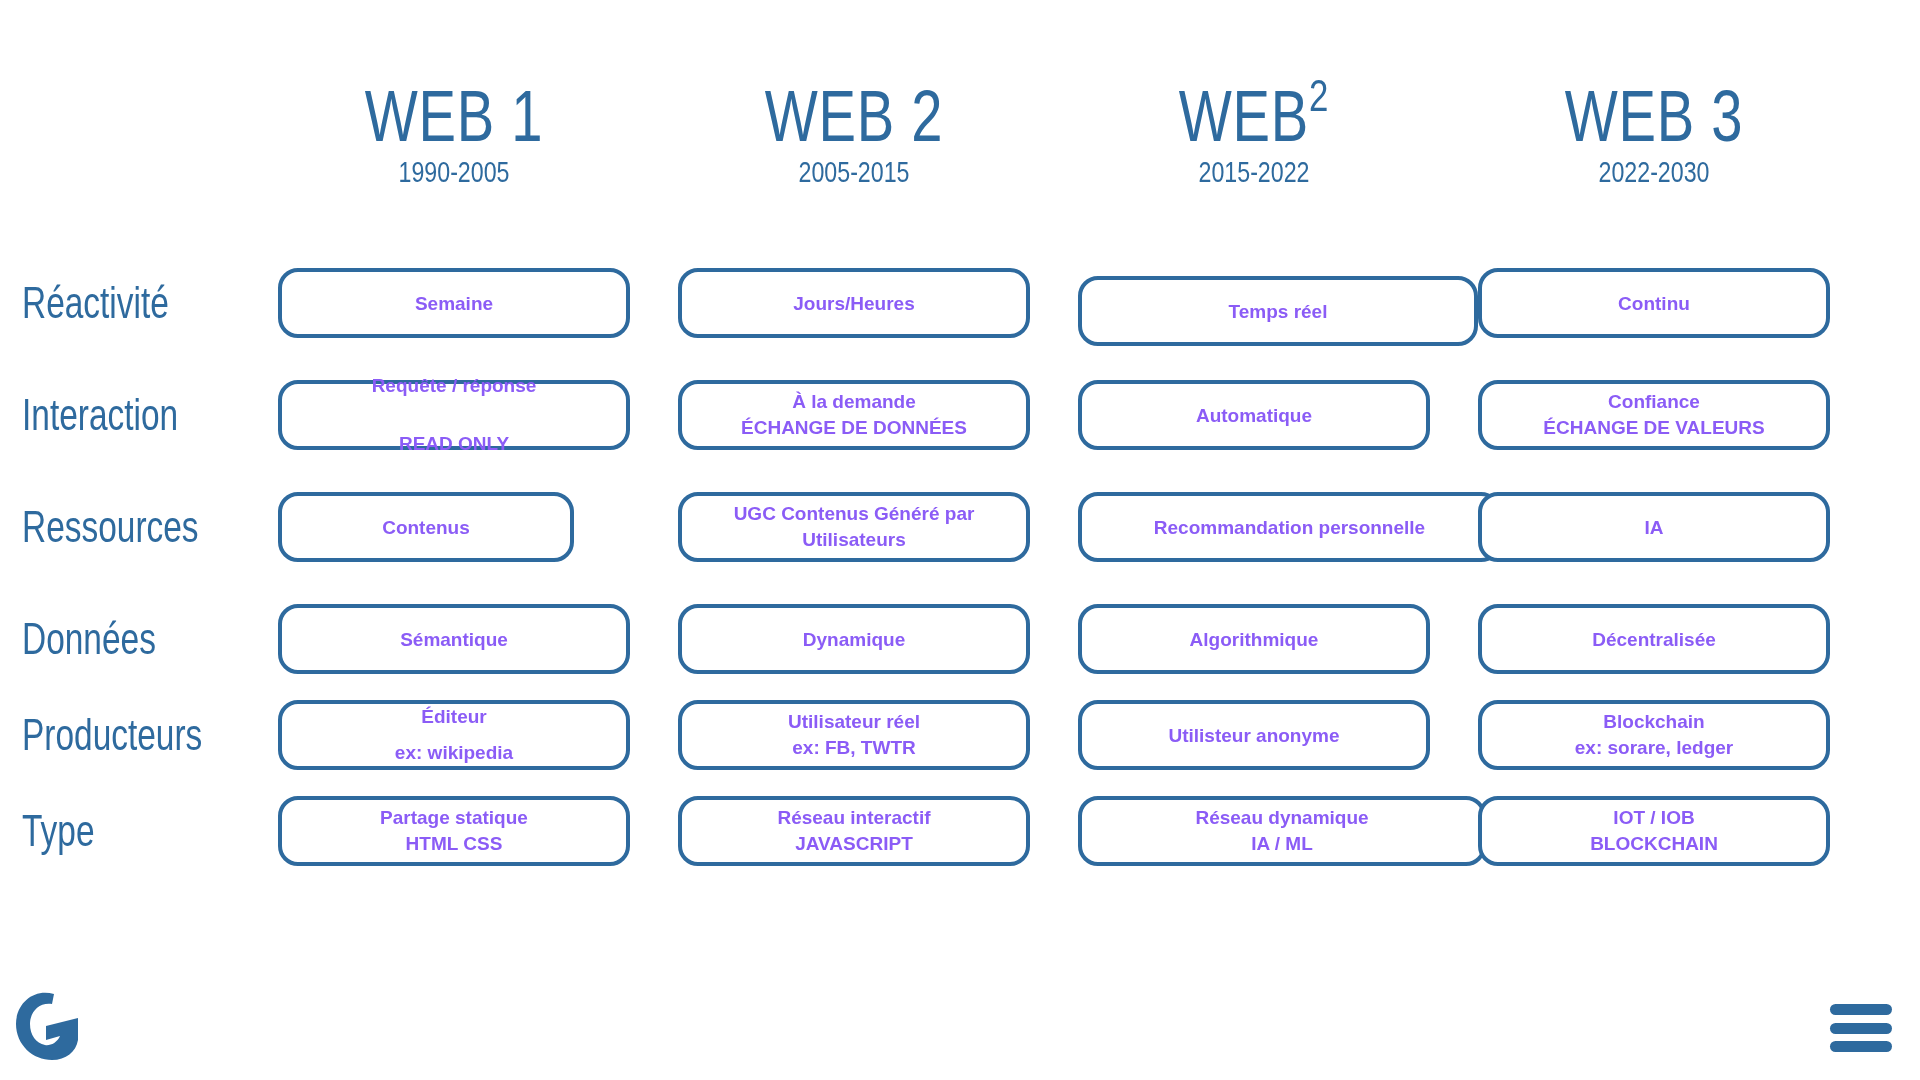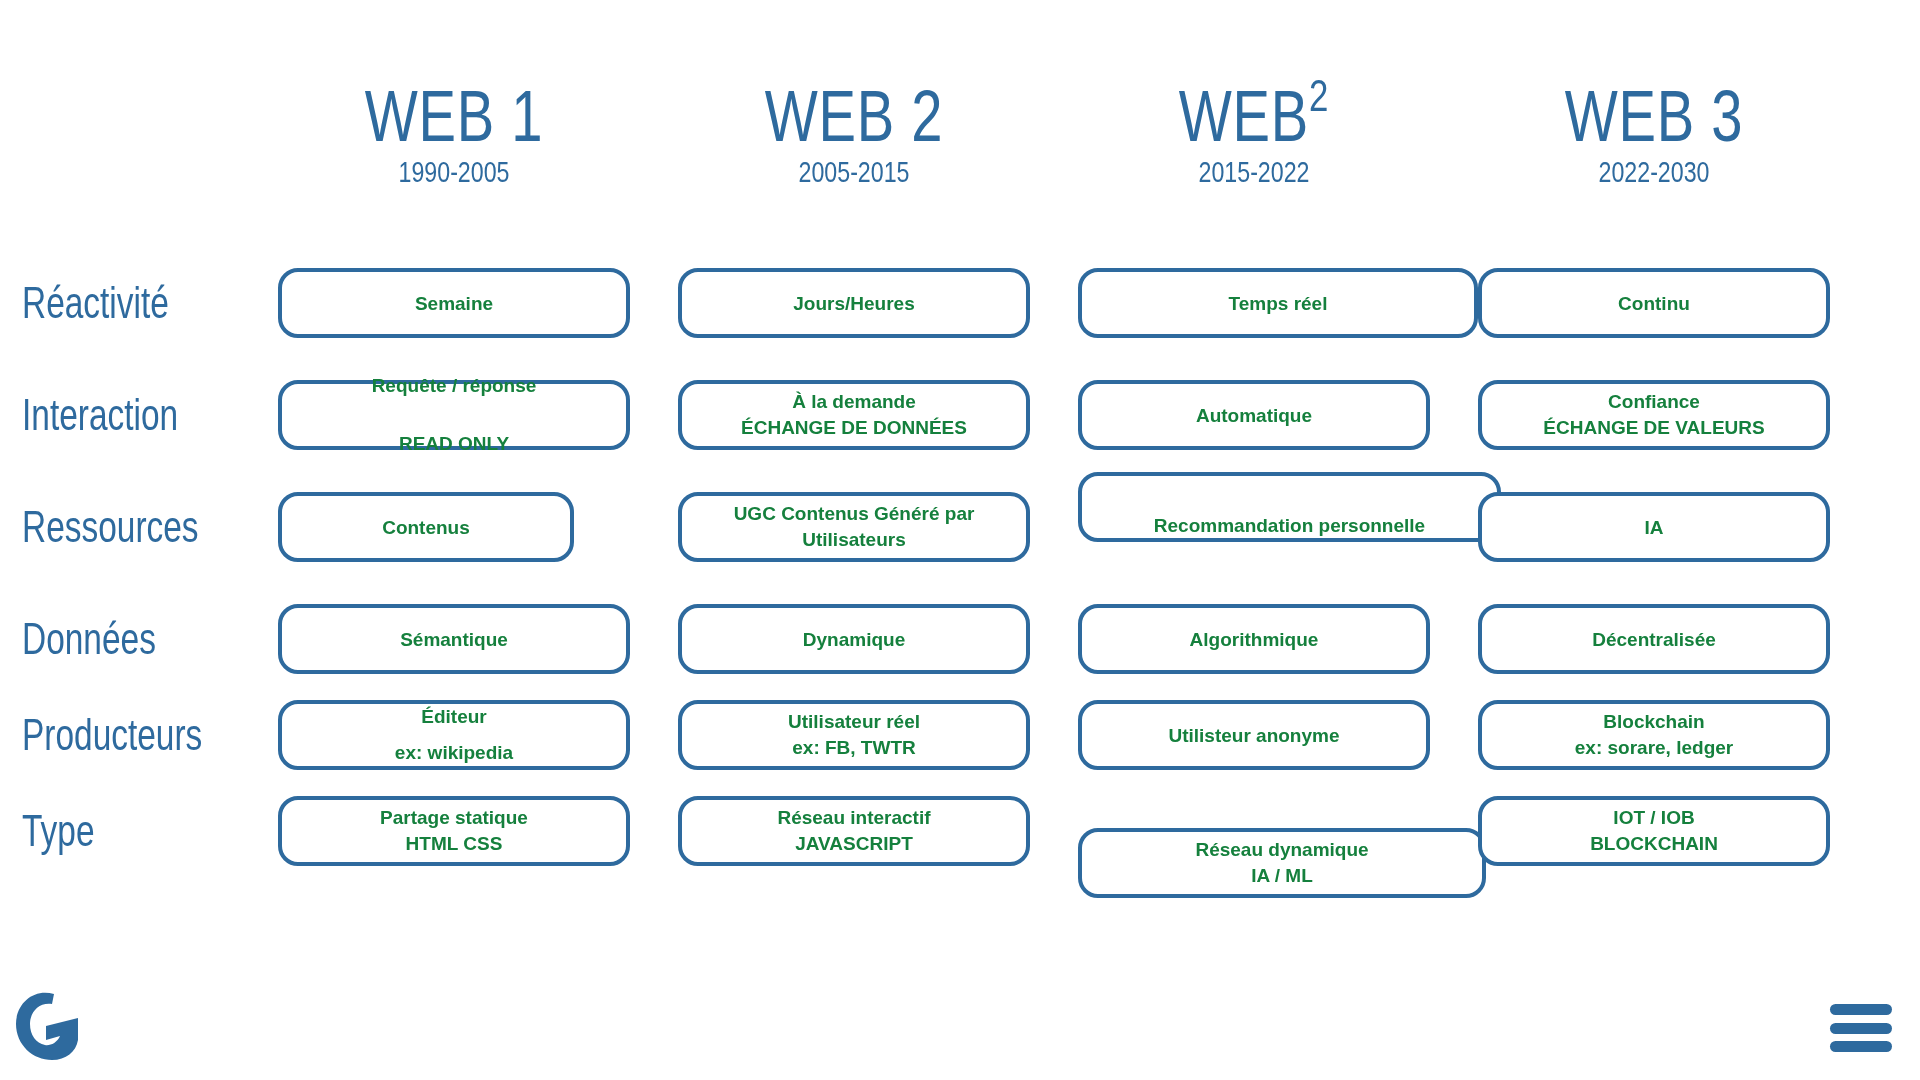--- a/index.html
+++ b/index.html
@@ -87,21 +87,21 @@
     border: 4px solid #2e6a9e;
     border-radius: 20px;
     background: #ffffff;
     display: flex;
     flex-direction: column;
     align-items: center;
     justify-content: center;
     padding: 0 6px;
   }
   .cell .line {
-    color: #15803d;
+    color: #8b5cf6;
     font-family: "Liberation Sans", sans-serif;
     font-size: 19px;
     line-height: 25px;
     font-weight: bold;
     text-align: center;
     white-space: nowrap;
   }
   .cell.two-line .line { line-height: 26px; }
 
   
@@ -154,21 +154,21 @@
     <div class="row-label" style="top: 503px;">Ressources</div>
     <div class="row-label" style="top: 615px;">Données</div>
     <div class="row-label" style="top: 711px;">Producteurs</div>
     <div class="row-label" style="top: 807px;">Type</div>
     <div class="cell" style="left: 278px; top: 268px; width: 352px;">
       <div class="line">Semaine</div>
     </div>
     <div class="cell" style="left: 678px; top: 268px; width: 352px;">
       <div class="line">Jours/Heures</div>
     </div>
-    <div class="cell" style="left: 1078px; top: 268px; width: 400px;">
+    <div class="cell" style="left: 1078px; top: 276px; width: 400px;">
       <div class="line">Temps réel</div>
     </div>
     <div class="cell" style="left: 1478px; top: 268px; width: 352px;">
       <div class="line">Continu</div>
     </div>
     <div class="cell two-line" style="left: 278px; top: 380px; width: 352px; gap: 32px;">
       <div class="line">Requête / réponse</div>
       <div class="line">READ ONLY</div>
     </div>
     <div class="cell two-line" style="left: 678px; top: 380px; width: 352px;">
@@ -182,21 +182,21 @@
       <div class="line">Confiance</div>
       <div class="line">ÉCHANGE DE VALEURS</div>
     </div>
     <div class="cell" style="left: 278px; top: 492px; width: 296px;">
       <div class="line">Contenus</div>
     </div>
     <div class="cell two-line" style="left: 678px; top: 492px; width: 352px;">
       <div class="line">UGC Contenus Généré par</div>
       <div class="line">Utilisateurs</div>
     </div>
-    <div class="cell" style="left: 1078px; top: 472px; width: 423px; justify-content: flex-end;">
+    <div class="cell" style="left: 1078px; top: 492px; width: 423px;">
       <div class="line">Recommandation personnelle</div>
     </div>
     <div class="cell" style="left: 1478px; top: 492px; width: 352px;">
       <div class="line">IA</div>
     </div>
     <div class="cell" style="left: 278px; top: 604px; width: 352px;">
       <div class="line">Sémantique</div>
     </div>
     <div class="cell" style="left: 678px; top: 604px; width: 352px;">
       <div class="line">Dynamique</div>
@@ -223,21 +223,21 @@
       <div class="line">ex: sorare, ledger</div>
     </div>
     <div class="cell two-line" style="left: 278px; top: 796px; width: 352px;">
       <div class="line">Partage statique</div>
       <div class="line">HTML CSS</div>
     </div>
     <div class="cell two-line" style="left: 678px; top: 796px; width: 352px;">
       <div class="line">Réseau interactif</div>
       <div class="line">JAVASCRIPT</div>
     </div>
-    <div class="cell two-line" style="left: 1078px; top: 828px; width: 408px;">
+    <div class="cell two-line" style="left: 1078px; top: 796px; width: 408px;">
       <div class="line">Réseau dynamique</div>
       <div class="line">IA / ML</div>
     </div>
     <div class="cell two-line" style="left: 1478px; top: 796px; width: 352px;">
       <div class="line">IOT / IOB</div>
       <div class="line">BLOCKCHAIN</div>
     </div>
   </div>
 
 <div id="logo">

